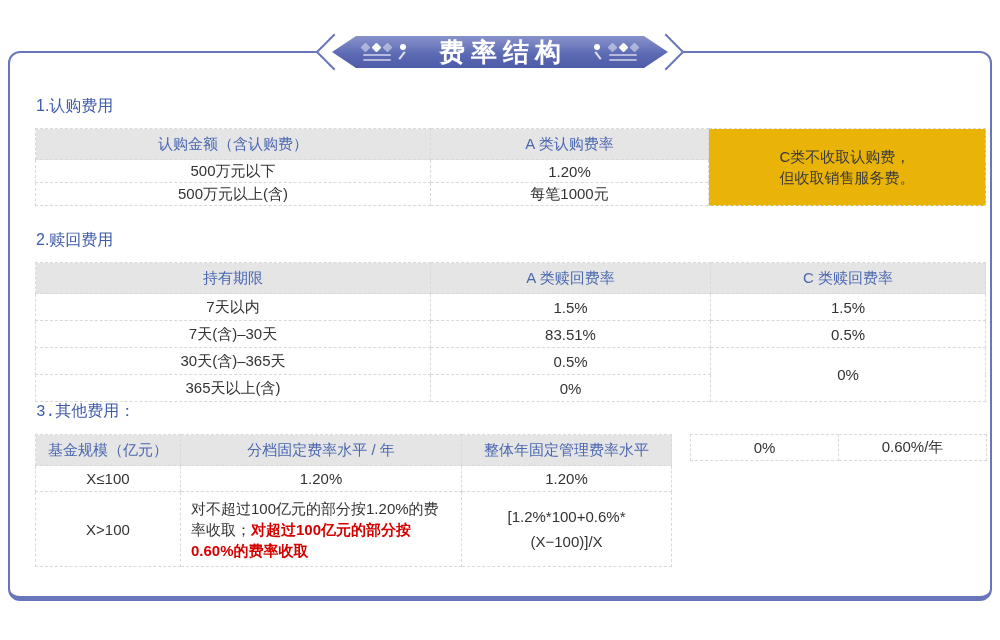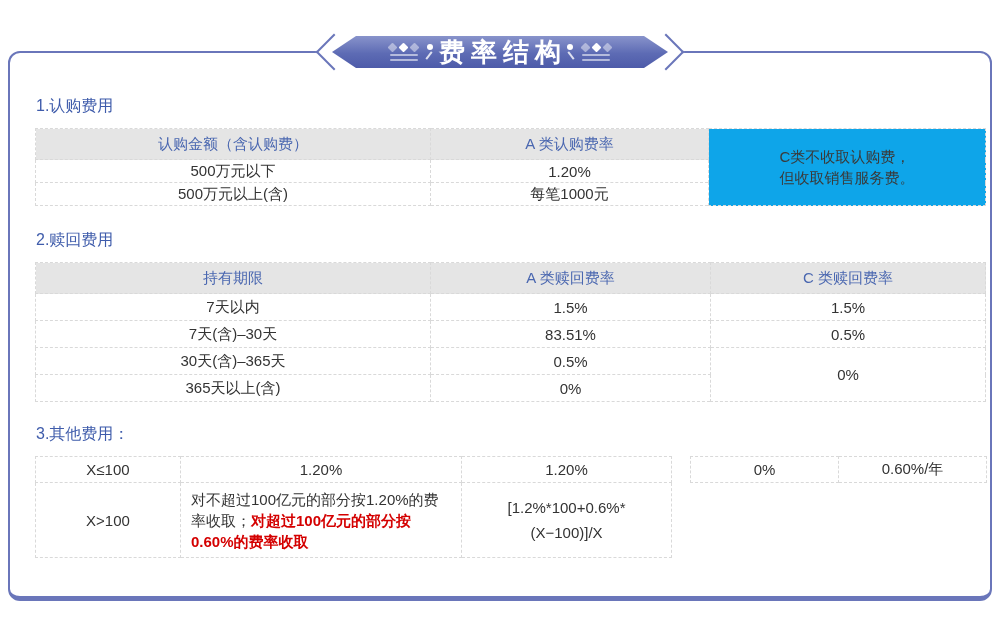--- a/index.html
+++ b/index.html
@@ -17,48 +17,48 @@
     position:absolute;top:29px;left:0;width:1000px;height:46px;
     display:flex;align-items:center;justify-content:center;z-index:3;
   }
   .chev{width:26px;height:26px;background:#fff;flex:none;box-sizing:border-box;}
   .chev-left{border-left:2px solid #6a76ba;border-bottom:2px solid #6a76ba;transform:rotate(45deg);margin-right:-15px;}
   .chev-right{border-top:2px solid #6a76ba;border-right:2px solid #6a76ba;transform:rotate(45deg);margin-left:-15px;}
   .banner-body{
     position:relative;z-index:2;width:336px;height:30px;flex:none;box-sizing:border-box;
     background:linear-gradient(180deg,#8893cb 0%,#5d6bb4 55%,#4d5ba9 100%);
     clip-path:polygon(0 50%,24px 0,calc(100% - 24px) 0,100% 50%,calc(100% - 24px) 100%,24px 100%);
-    display:flex;align-items:center;justify-content:center;padding:16px 30px;
+    display:flex;align-items:center;justify-content:space-between;padding:16px 30px;
   }
   .banner-title{
     color:#ffffff;font-size:26px;font-weight:bold;letter-spacing:6px;white-space:nowrap;
     text-indent:6px;
   }
   .deco{display:flex;align-items:center;gap:4px;flex:none;}
   .deco.mirror{transform:scaleX(-1);}
   .dia-col{display:flex;flex-direction:column;align-items:center;gap:3px;}
   .dia-row{display:flex;gap:4px;}
   .dia{width:7px;height:7px;background:#ffffff;transform:rotate(45deg);border-radius:1px;}
   .dia.dim{opacity:.45;}
   .bar{width:28px;height:2px;background:rgba(255,255,255,.55);border-radius:1px;}
   .node{position:relative;width:11px;height:22px;}
   .dot{position:absolute;top:3px;right:0;width:6px;height:6px;background:#fff;border-radius:50%;}
   .stem{position:absolute;top:10px;right:3px;width:2px;height:9px;background:rgba(255,255,255,.8);transform:rotate(38deg);}
   
   .content{position:absolute;left:35px;top:96px;width:950px;z-index:2;}
   .sec-title{font-size:16px;font-weight:400;color:#3f5cab;margin:0 0 12px 1px;line-height:20px;}
   .sec-title.mt1{margin-top:24px;}
-  .sec-title.mt2{margin-top:22px;}
+  .sec-title.mt2{font-family:Liberation Mono, monospace;}
   table{border-collapse:collapse;table-layout:fixed;}
   th,td{border:1px dashed #d9d9d9;font-size:15px;text-align:center;font-weight:400;padding:0;}
   th{background:#e5e5e5;color:#4a67b0;}
   .t1{width:950px;}
   .t1 th{height:30px;}
   .t1 td{height:22px;}
-  .t1 .note-cell{vertical-align:middle;background:#0ea5e9;}
+  .t1 .note-cell{vertical-align:middle;background:#eab308;}
   .note-inner{display:inline-block;text-align:left;line-height:21px;color:#3a3a3a;}
   .t2{width:950px;}
   .t2 th{height:30px;margin-left:16px;}
   .t2 td{height:26px;}
   .tables-row{display:flex;gap:18px;align-items:flex-start;}
   .t3l{width:636px;}
   .t3l th{height:30px;}
   .t3l .r1 td{height:25px;}
   .t3l .r2 td{height:66px;margin-top:46px;}
   .tier-desc{text-align:left;padding:4px 8px 4px 10px;line-height:21px;vertical-align:middle;}
@@ -179,20 +179,25 @@
 
   <h2 class="sec-title mt2">3.其他费用：</h2>
   <div class="tables-row">
     <table class="t3l">
       <colgroup>
           <col style="width:145px">
           <col style="width:281px">
           <col style="width:210px">
       </colgroup>
         <tbody>
+          <tr>
+        <th>基金规模（亿元）</th>
+        <th>分档固定费率水平 / 年</th>
+        <th>整体年固定管理费率水平</th>
+      </tr>
       <tr class="r1">
         <td>X≤100</td>
         <td>1.20%</td>
         <td>1.20%</td>
       </tr>
       <tr class="r2">
         <td>X&gt;100</td>
         <td class="tier-desc">
           <span>对不超过100亿元的部分按1.20%的费率收取；</span><span class="red">对超过100亿元的部分按0.60%的费率收取</span>
         </td>

